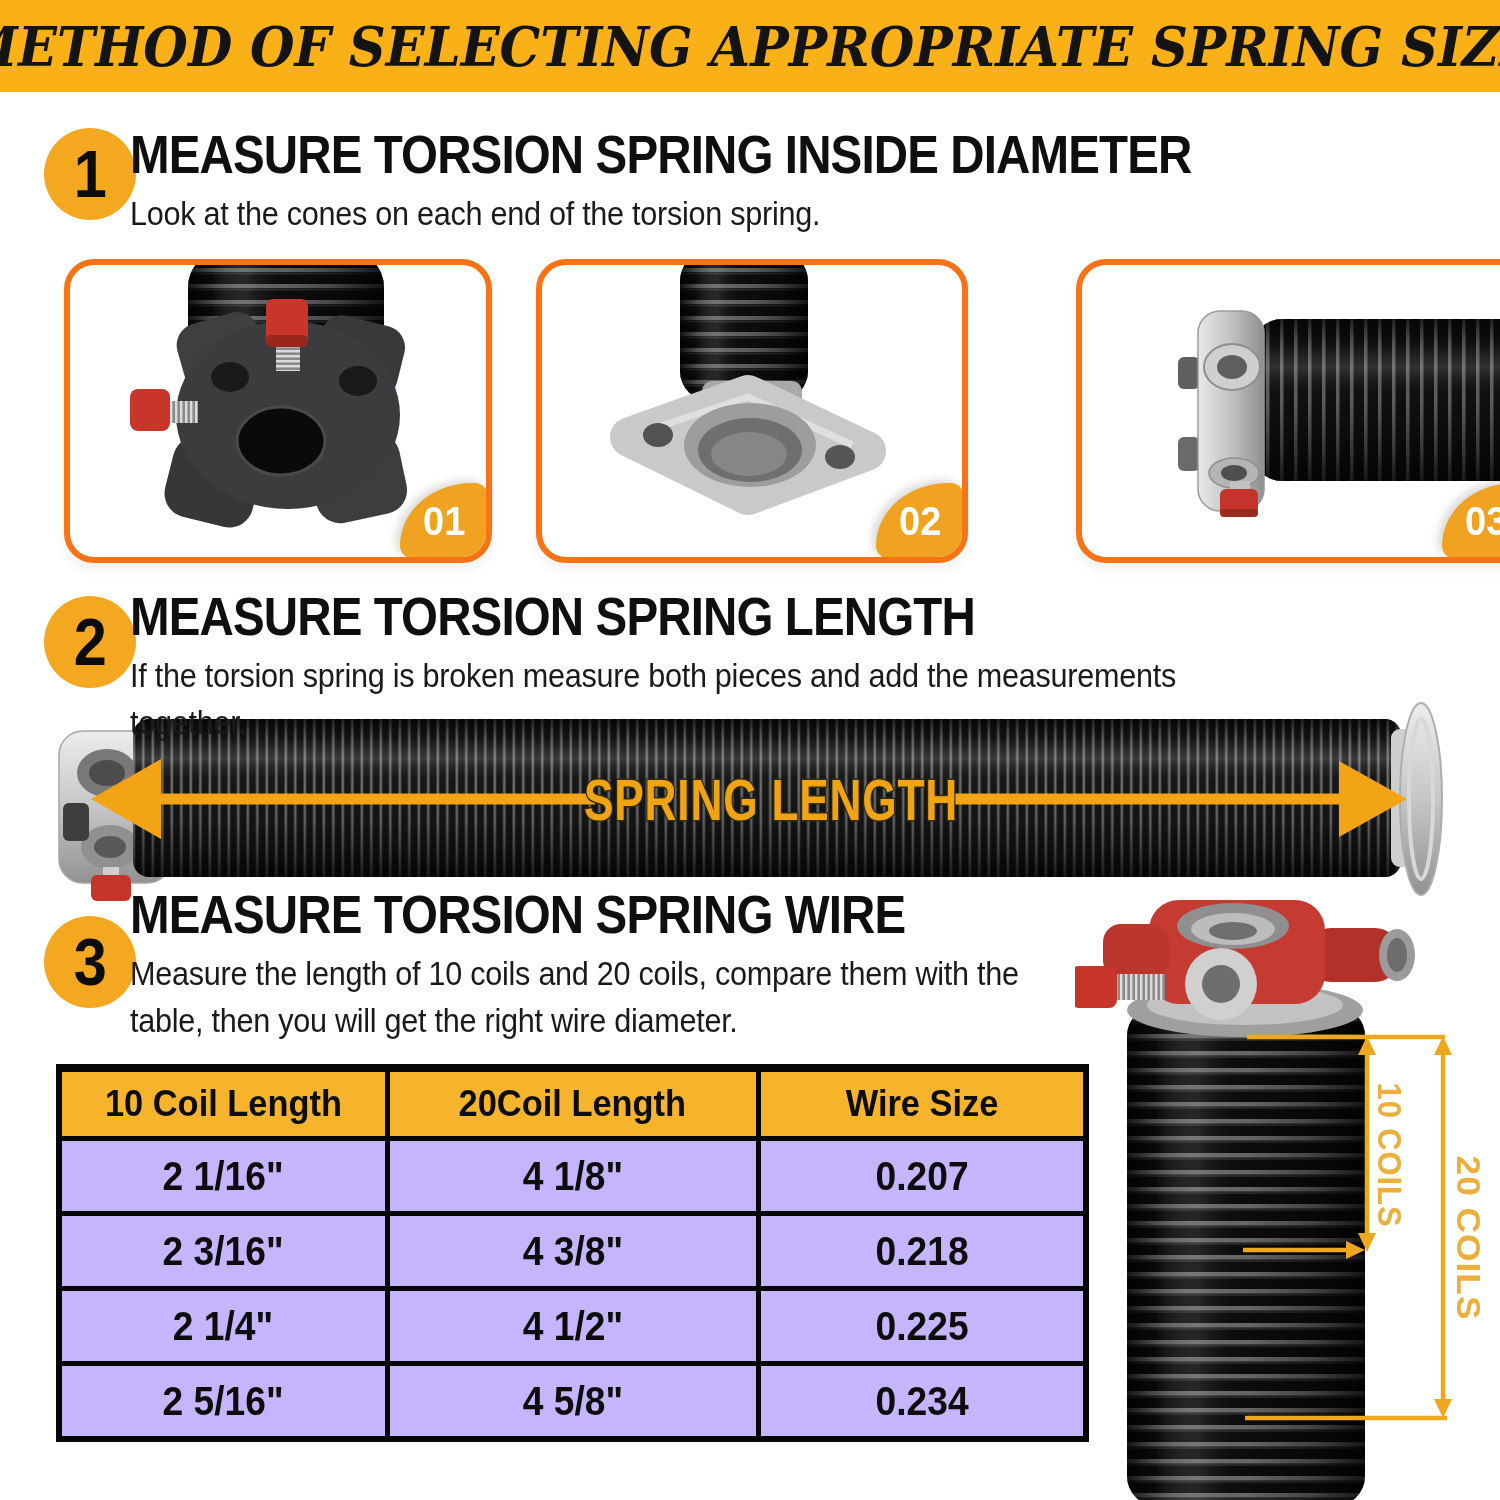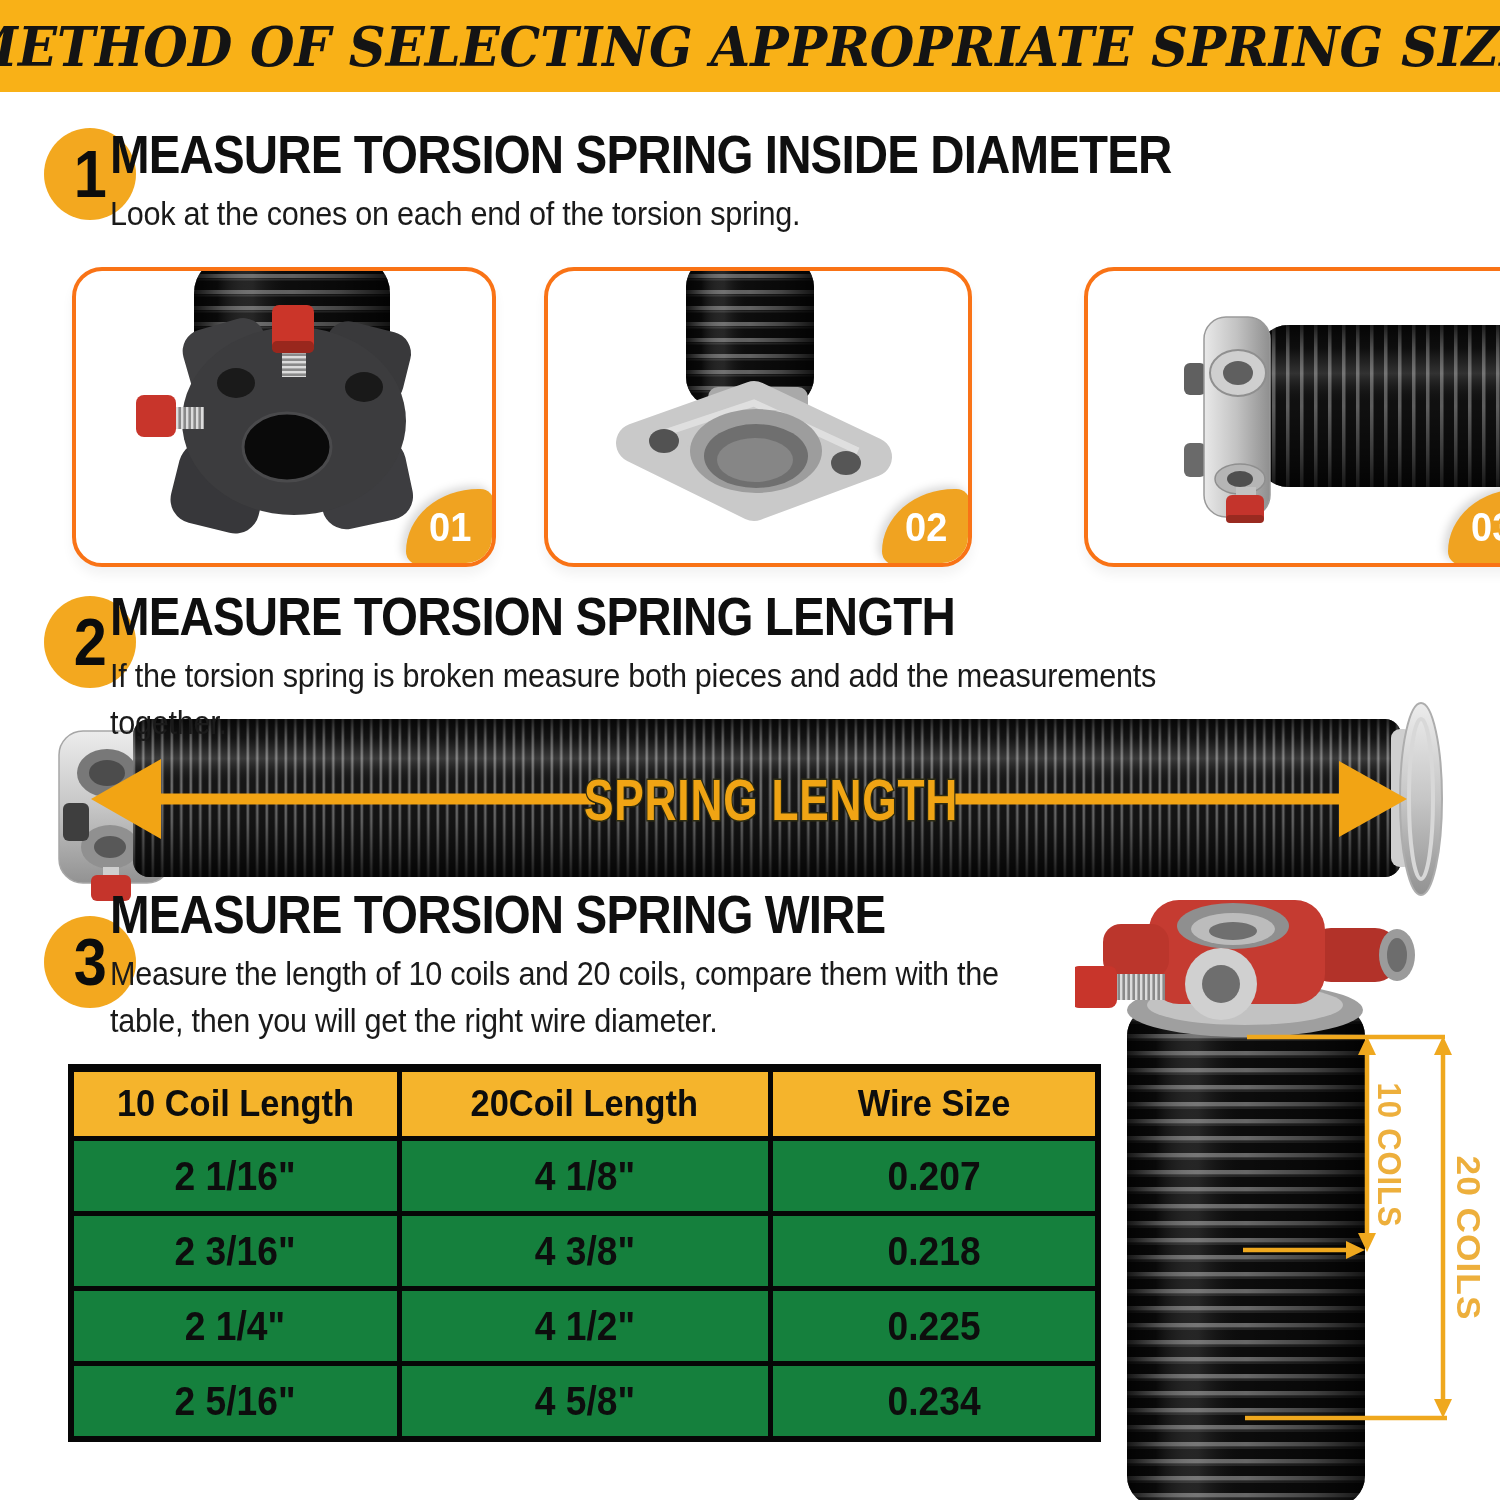--- a/index.html
+++ b/index.html
@@ -9,40 +9,40 @@
   .banner{position:absolute;left:0;top:0;width:1500px;height:92px;background:#F9B117;
           display:flex;align-items:center;justify-content:center;z-index:3;}
   .banner-text{font-family:"DejaVu Serif",serif;font-style:italic;font-weight:bold;
           font-size:55px;color:#141414;white-space:nowrap;transform:scaleX(.93);}
   
   .step{position:absolute;left:44px;width:1456px;z-index:2;}
   .num-circle{position:absolute;left:0;width:92px;height:92px;border-radius:50%;
           background:#F3A81F;display:flex;align-items:center;justify-content:center;}
   .num-circle span{font-size:66px;font-weight:bold;color:#0c0c0c;transform:scaleX(.9);}
   .s1 .num-circle{top:2px}.s2 .num-circle{top:8px}.s3 .num-circle{top:30px}
-  .step-text{margin-left:66px;}
+  .step-text{margin-left:86px;}
   .step-title{font-weight:bold;font-size:54px;color:#0f0f0f;letter-spacing:-1px;
           line-height:1.05;white-space:nowrap;transform:scaleX(.88);transform-origin:left center;margin:0;}
   .step-sub{font-size:34px;font-weight:400;color:#1a1a1a;letter-spacing:-.3px;line-height:1.38;
           margin-top:7px;white-space:pre-line;transform:scaleX(.9);transform-origin:left top;width:1200px;}
   
-  .card{position:absolute;top:255px;height:292px;margin:12px;background:#fff;border:4px solid #f97316;
+  .card{position:absolute;top:255px;height:292px;margin:4px;background:#fff;border:6px solid #f97316;
         border-radius:30px;overflow:hidden;box-shadow:0 8px 12px rgba(0,0,0,.05);z-index:1;}
   .card svg{position:absolute;left:0;top:0;width:100%;height:100%;}
   .photo-badge{position:absolute;right:-2px;bottom:-2px;width:88px;height:76px;background:#F0A321;
         border-radius:85% 14px 26px 14px;display:flex;align-items:center;justify-content:center;
         filter:drop-shadow(-4px -3px 4px rgba(0,0,0,.15));}
   .photo-badge span{color:#fff;font-size:40px;font-weight:bold;transform:scaleX(.95);}
   
   .length-photo{position:absolute;left:55px;top:695px;width:1420px;height:210px;margin:0;z-index:1;}
   
   .coils-photo{position:absolute;left:1075px;top:878px;width:425px;height:622px;margin:0;z-index:1;}
   
-  .size-table{position:absolute;left:68px;top:1064px;border-collapse:collapse;table-layout:fixed;
-        background:#15803d;border:6px solid #060606;border-top-width:8px;z-index:2;text-decoration:underline;}
+  .size-table{position:absolute;left:56px;top:1064px;border-collapse:collapse;table-layout:fixed;
+        background:#c4b5fd;border:6px solid #060606;border-top-width:8px;z-index:2;text-decoration:underline;}
   .size-table th,.size-table td{border:5px solid #060606;text-align:center;color:#0d0d0d;padding:0;}
   .size-table th{background:#F5B42C;height:64px;font-size:37px;font-weight:bold;}
   .size-table td{height:70px;font-size:40px;font-weight:bold;}
   .cnd{display:inline-block;transform:scaleX(.93);white-space:nowrap;}
   svg text{font-family:"Liberation Sans",sans-serif;}
 </style>
 </head>
 <body>
 
 <div class="page">

